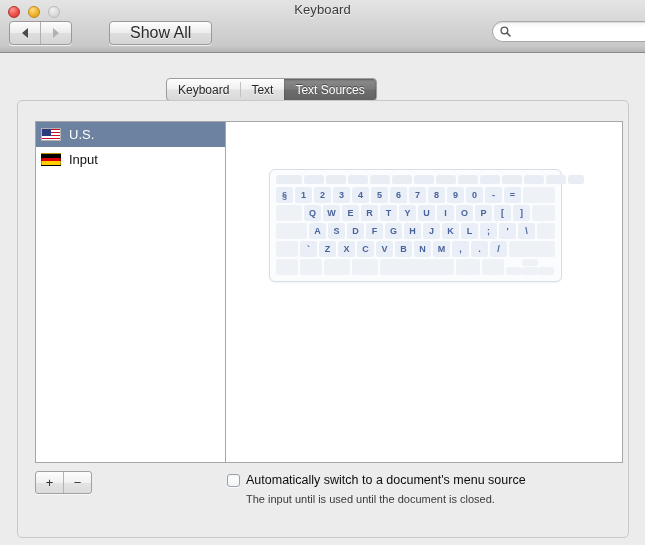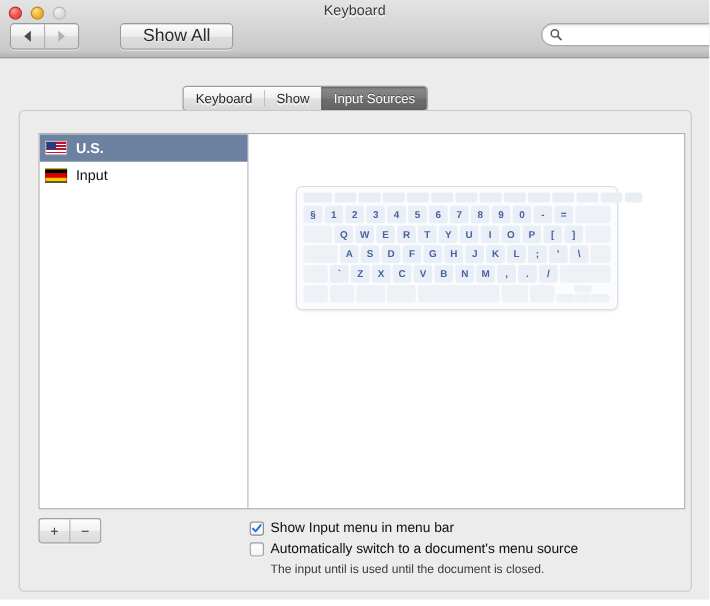--- a/index.html
+++ b/index.html
@@ -228,21 +228,20 @@
     display: flex;
     align-items: center;
     padding-left: 5px;
     font-size: 13px;
     color: #101010;
     box-sizing: border-box;
   }
   .source-item.selected {
     background: #6d81a0;
     color: #ffffff;
-    font-weight: bold;
   }
   .flag {
     width: 20px;
     height: 13px;
     margin-right: 8px;
     flex: 0 0 auto;
     border: 1px solid rgba(0,0,0,0.30);
     box-sizing: border-box;
     position: relative;
     overflow: hidden;
@@ -416,22 +415,22 @@
           <circle cx="4.4" cy="4.4" r="3.3" fill="none" stroke="#5a5a5a" stroke-width="1.4"></circle>
           <line x1="6.9" y1="6.9" x2="10" y2="10" stroke="#5a5a5a" stroke-width="1.6" stroke-linecap="round"></line>
         </svg>
       </span>
       <input class="search-input" type="text" value="" placeholder="" style="">
     </div>
   </div>
 
   <div class="tabbar">
     <div class="tab">Keyboard</div>
-    <div class="tab">Show</div>
-    <div class="tab selected">Input Sources</div>
+    <div class="tab">Text</div>
+    <div class="tab selected">Text Sources</div>
   </div>
 
   <div class="panel"></div>
 
   <div class="splitbox">
 
     <div class="sourcelist">
       <div class="source-item selected">
         <span class="flag flag-us">
           <span class="stripes"></span>
@@ -552,28 +551,20 @@
     </div>
   </div>
 
   <div class="addremove">
     <div class="ar-btn">+</div>
     <div class="ar-btn">−</div>
   </div>
 
   <div class="options">
 
-    <div class="opt-row">
-      <span class="cb checked">
-        <svg class="cb-mark" viewBox="0 0 9 9">
-          <path d="M1 4.6 L3.3 7 L8 1.3" fill="none" stroke="#2b6fd6" stroke-width="1.8" stroke-linecap="round" stroke-linejoin="round"></path>
-        </svg>
-      </span>
-      <span class="opt-label">Show Input menu in menu bar</span>
-    </div>
 
     <div class="opt-row">
       <span class="cb"></span>
       <span class="opt-label">Automatically switch to a document's menu source</span>
     </div>
 
     <div class="opt-help">The input until is used until the document is closed.</div>
   </div>
 
 </div>

